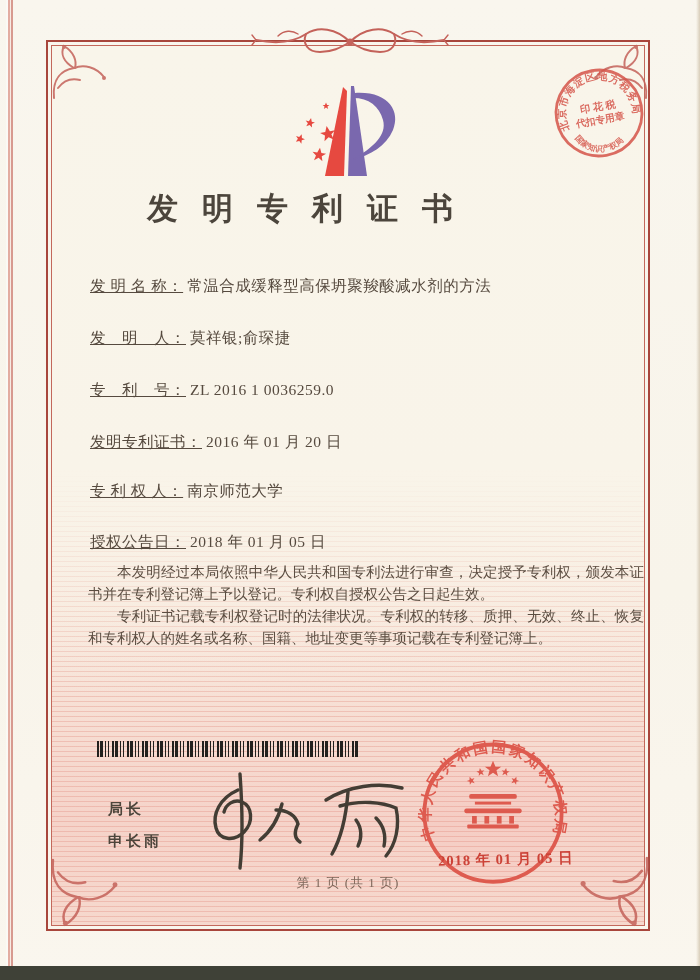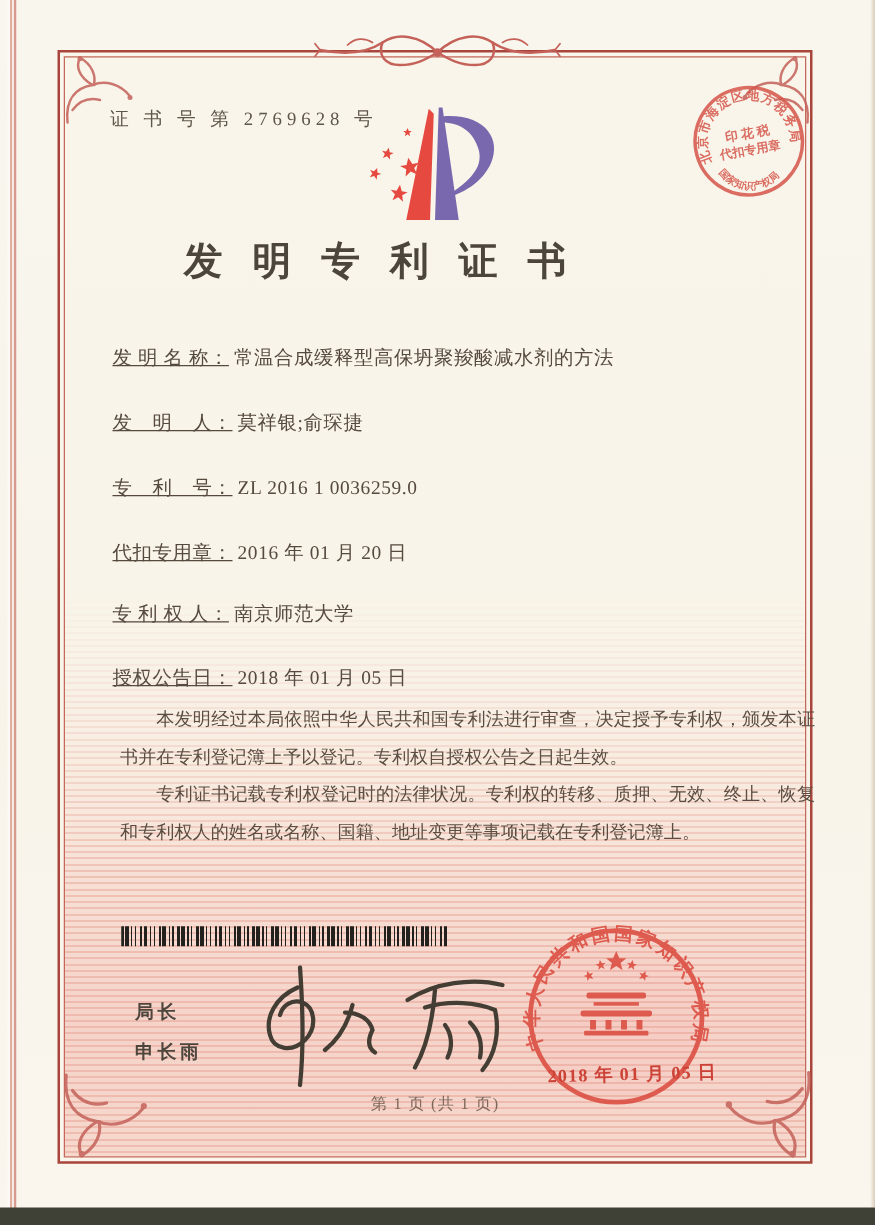--- a/index.html
+++ b/index.html
@@ -26,21 +26,21 @@
   .fl-tr{left:592px;top:44px;transform:scaleX(-1);}
   .fl-bl{left:48px;top:855px;transform:scaleY(-1);width:72px;height:72px;}
   .fl-br{left:578px;top:853px;transform:scale(-1,-1);width:74px;height:74px;}
   .top-center-orn{left:248px;top:20px;width:204px;height:42px;}
   
   .cert-no{position:absolute;left:88px;top:86px;font-size:15px;letter-spacing:4px;color:#5f564b;}
   .title{position:absolute;left:46px;top:188px;width:508px;text-align:center;
      font-size:31px;font-weight:600;color:#4c453c;letter-spacing:24px;padding-left:24px;box-sizing:border-box;}
   .field{position:absolute;left:90px;font-size:15.5px;color:#564a3f;letter-spacing:.5px;white-space:nowrap;}
   .flabel{margin-right:4px;text-decoration:underline;}
-  .paras{position:absolute;left:96px;top:561px;width:556px;font-size:14.5px;line-height:30px;
+  .paras{position:absolute;left:88px;top:561px;width:556px;font-size:14.5px;line-height:22px;
      color:#5b4d41;text-align:justify;}
   .paras p{margin:0;text-indent:2em;}
   .barcode{position:absolute;left:97px;top:741px;width:262px;height:16px;
      background:repeating-linear-gradient(90deg,#23211e 0 2px,transparent 2px 3px,#23211e 3px 6px,transparent 6px 8px,#23211e 8px 9px,transparent 9px 11px,#23211e 11px 12px,transparent 12px 15px);}
   .signer{position:absolute;left:108px;font-family:"Liberation Sans","DejaVu Sans",sans-serif;
      font-size:15px;font-weight:700;color:#4e463c;letter-spacing:3px;}
   .sig-svg{position:absolute;left:198px;top:762px;width:215px;height:118px;}
   .seal-svg{position:absolute;left:412px;top:735px;width:162px;height:162px;opacity:.9;}
   .seal-date{position:absolute;left:438px;top:850px;font-size:14.5px;font-weight:700;
      color:#cc4237;letter-spacing:1px;transform:rotate(-1.5deg);white-space:nowrap;}
@@ -89,21 +89,20 @@
       <path d="M102,22 C116,8 134,6 146,14 C158,22 176,24 196,20"></path>
       <path d="M58,14 C54,24 60,32 72,32 C84,32 92,28 102,22"></path>
       <path d="M146,14 C150,24 144,32 132,32 C120,32 112,28 102,22"></path>
       <path d="M30,16 C36,10 44,10 50,14" stroke-width="1.4"></path>
       <path d="M174,16 C168,10 160,10 154,14" stroke-width="1.4"></path>
       <circle cx="102" cy="22" r="3.5" fill="#c4625a" stroke="none"></circle>
       <path d="M8,20 l-4,-5 M8,20 l-4,5 M196,20 l4,-5 M196,20 l4,5" stroke-width="1.4"></path>
     </g>
   </svg>
 
-  <div class="cert-no">证 书 号 第 2769628 号</div>
 
   <svg class="logo-svg" viewBox="0 0 116 96">
     <defs>
       <path id="lstar" d="M0,-10 L2.94,-3.09 L9.51,-3.09 L4.05,1.18 L5.88,8.09 L0,4 L-5.88,8.09 L-4.05,1.18 L-9.51,-3.09 L-2.94,-3.09 Z"></path>
     </defs>
     <g fill="#e64940">
       <use href="#lstar" transform="translate(38,22) scale(0.36)"></use>
       <use href="#lstar" transform="translate(22,39) scale(0.50) rotate(12)"></use>
       <use href="#lstar" transform="translate(40,50) scale(0.80) rotate(-10)"></use>
       <use href="#lstar" transform="translate(12,55) scale(0.50) rotate(20)"></use>
@@ -135,21 +134,21 @@
   <div class="field" style="top:276px">
     <span class="flabel">发 明 名 称：</span><span class="fvalue">常温合成缓释型高保坍聚羧酸减水剂的方法</span>
   </div>
   <div class="field" style="top:328px">
     <span class="flabel">发　明　人：</span><span class="fvalue">莫祥银;俞琛捷</span>
   </div>
   <div class="field" style="top:380px">
     <span class="flabel">专　利　号：</span><span class="fvalue">ZL 2016 1 0036259.0</span>
   </div>
   <div class="field" style="top:432px">
-    <span class="flabel">代扣专用章：</span><span class="fvalue">2016 年 01 月 20 日</span>
+    <span class="flabel">发明专利证书：</span><span class="fvalue">2016 年 01 月 20 日</span>
   </div>
   <div class="field" style="top:481px">
     <span class="flabel">专 利 权 人：</span><span class="fvalue">南京师范大学</span>
   </div>
   <div class="field" style="top:532px">
     <span class="flabel">授权公告日：</span><span class="fvalue">2018 年 01 月 05 日</span>
   </div>
 
   <div class="paras">
     <p>本发明经过本局依照中华人民共和国专利法进行审查，决定授予专利权，颁发本证书并在专利登记簿上予以登记。专利权自授权公告之日起生效。</p>

